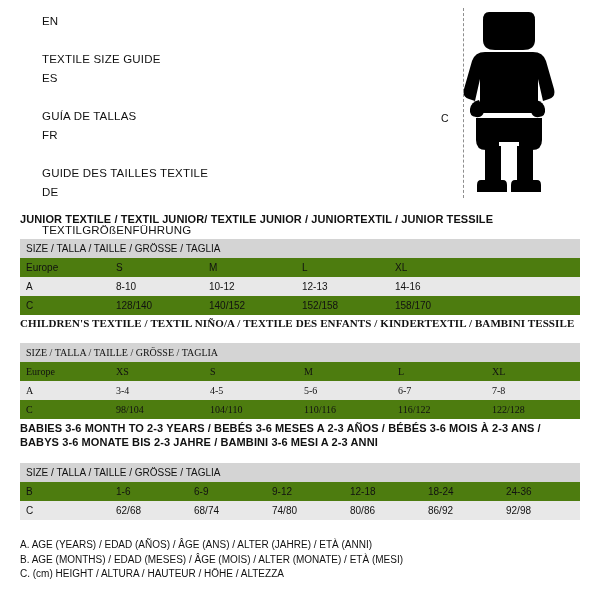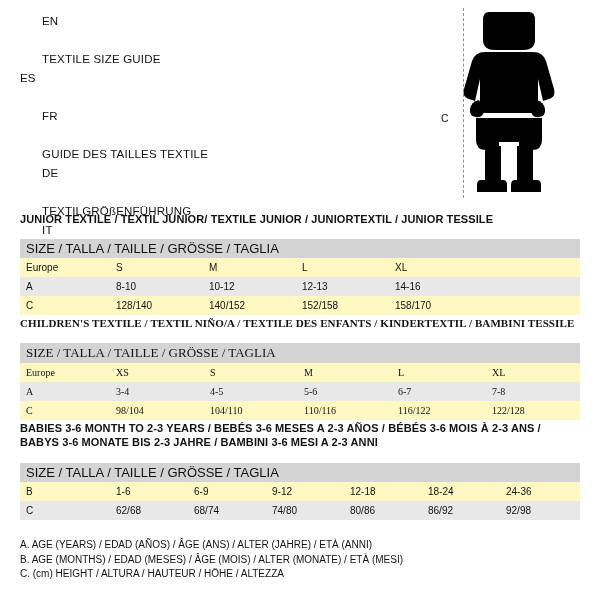--- a/index.html
+++ b/index.html
@@ -95,27 +95,27 @@
   td {
     font-size: 10px;
     color: #111;
     padding: 2px 0 2px 6px;
     height: 15px;
     vertical-align: middle;
     white-space: nowrap;
   }
   tr.head td {
     background: #d4d4d4;
-    font-size: 13px;
+    font-size: 10px;
   }
   tr.shade td {
     background: #e8e8e8;
   }
   tr.plain td {
-    background: #fef9c3;
+    background: #4d7c0f;
   }
 
   
   .legend {
     position: absolute;
     left: 20px;
     width: 560px;
     font-size: 10px;
     line-height: 14.5px;
     color: #111;
@@ -127,20 +127,21 @@
 
 <div class="page">
 
   <div class="header">
     <div class="lang-row">
       <span class="lang-code">EN</span>
       <span class="lang-title">TEXTILE SIZE GUIDE</span>
     </div>
     <div class="lang-row">
       <span class="lang-code">ES</span>
+      <span class="lang-title">GUÍA DE TALLAS</span>
     </div>
     <div class="lang-row">
       <span class="lang-code">FR</span>
       <span class="lang-title">GUIDE DES TAILLES TEXTILE</span>
     </div>
     <div class="lang-row">
       <span class="lang-code">DE</span>
       <span class="lang-title">TEXTILGRÖßENFÜHRUNG</span>
     </div>
     <div class="lang-row">

